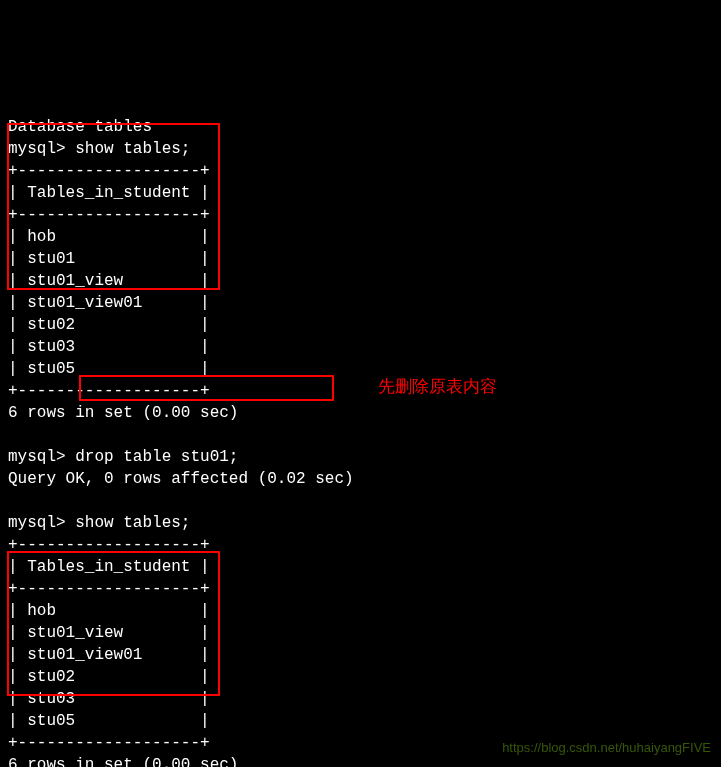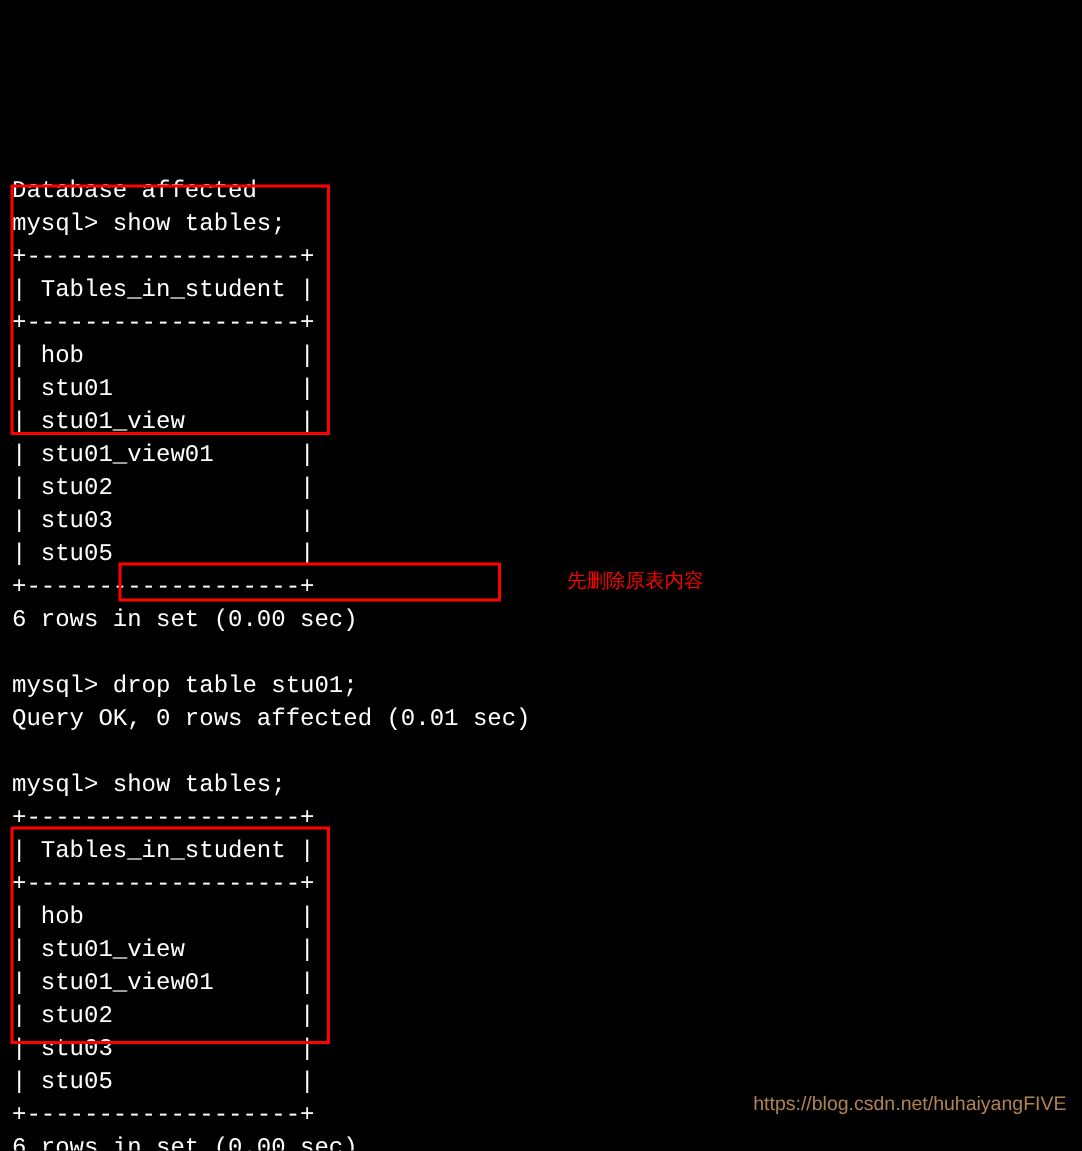--- a/index.html
+++ b/index.html
@@ -23,59 +23,59 @@
       z-index: 2;
       pointer-events: none;
     }
     .hl1 { top: 123px; left: 7px; width: 213px; height: 167px; }
     .hl2 { top: 375px; left: 79px; width: 255px; height: 26px; }
     .hl3 { top: 551px; left: 7px; width: 213px; height: 145px; }
     .anno {
       position: absolute;
       color: #ff0000;
       font-family: "Microsoft YaHei","SimHei",sans-serif;
-      font-size: 13px;
+      font-size: 17px;
       top: 376px;
       left: 378px;
       z-index: 3;
     }
     .watermark {
       position: absolute;
       right: 10px;
-      bottom: 20px;
-      color: #fdba74;
+      bottom: 8px;
+      color: #4d7c0f;
       opacity: 0.7;
       font-family: Arial, sans-serif;
       font-size: 13px;
       z-index: 4;
     }
   </style>
 </head>
 <body>
 
 
 
 <div class="term">
-<span>Database affected</span>
+<span>Database tables</span>
 <span>mysql&gt; show tables;</span>
 <span>+-------------------+</span>
 <span>| Tables_in_student |</span>
 <span>+-------------------+</span>
 <span>| hob               |</span>
 <span>| stu01             |</span>
 <span>| stu01_view        |</span>
 <span>| stu01_view01      |</span>
 <span>| stu02             |</span>
 <span>| stu03             |</span>
 <span>| stu05             |</span>
 <span>+-------------------+</span>
 <span>6 rows in set (0.00 sec)</span>
 <span></span>
 <span>mysql&gt; drop table stu01;</span>
-<span>Query OK, 0 rows affected (0.01 sec)</span>
+<span>Query OK, 0 rows affected (0.02 sec)</span>
 <span></span>
 <span>mysql&gt; show tables;</span>
 <span>+-------------------+</span>
 <span>| Tables_in_student |</span>
 <span>+-------------------+</span>
 <span>| hob               |</span>
 <span>| stu01_view        |</span>
 <span>| stu01_view01      |</span>
 <span>| stu02             |</span>
 <span>| stu03             |</span>

